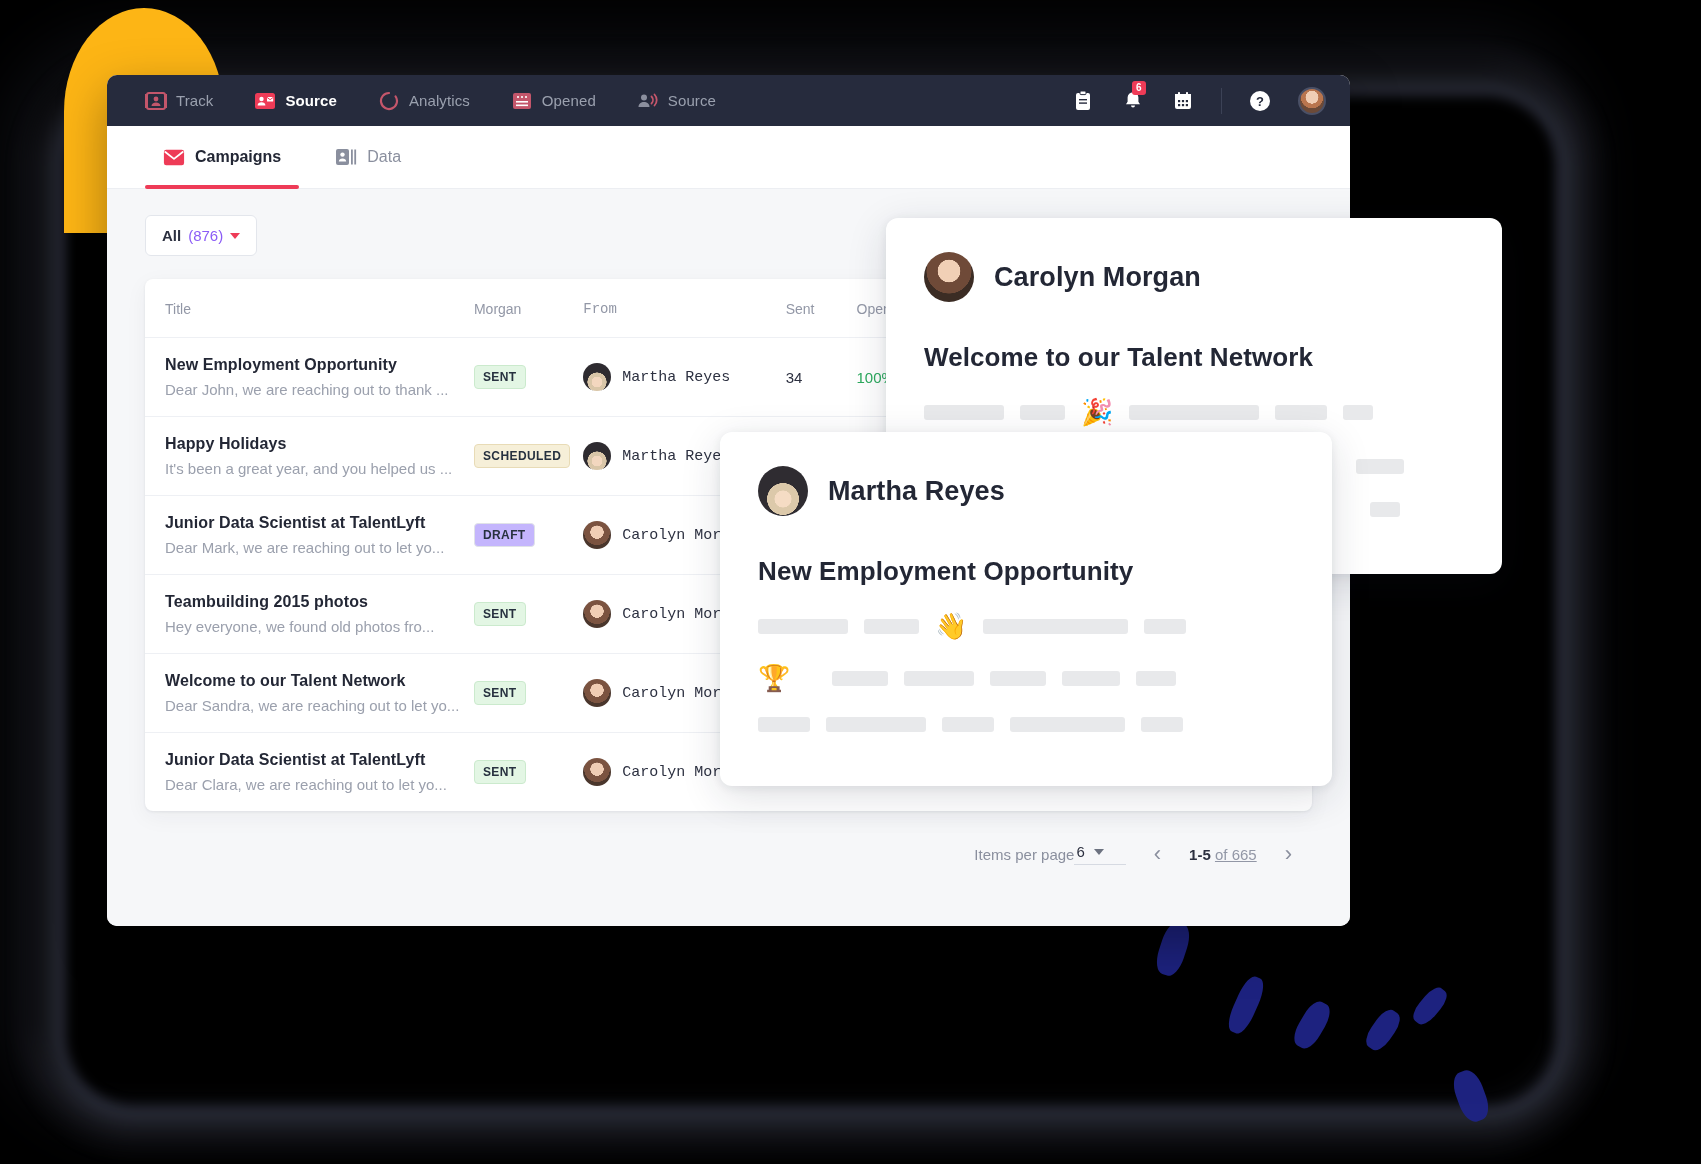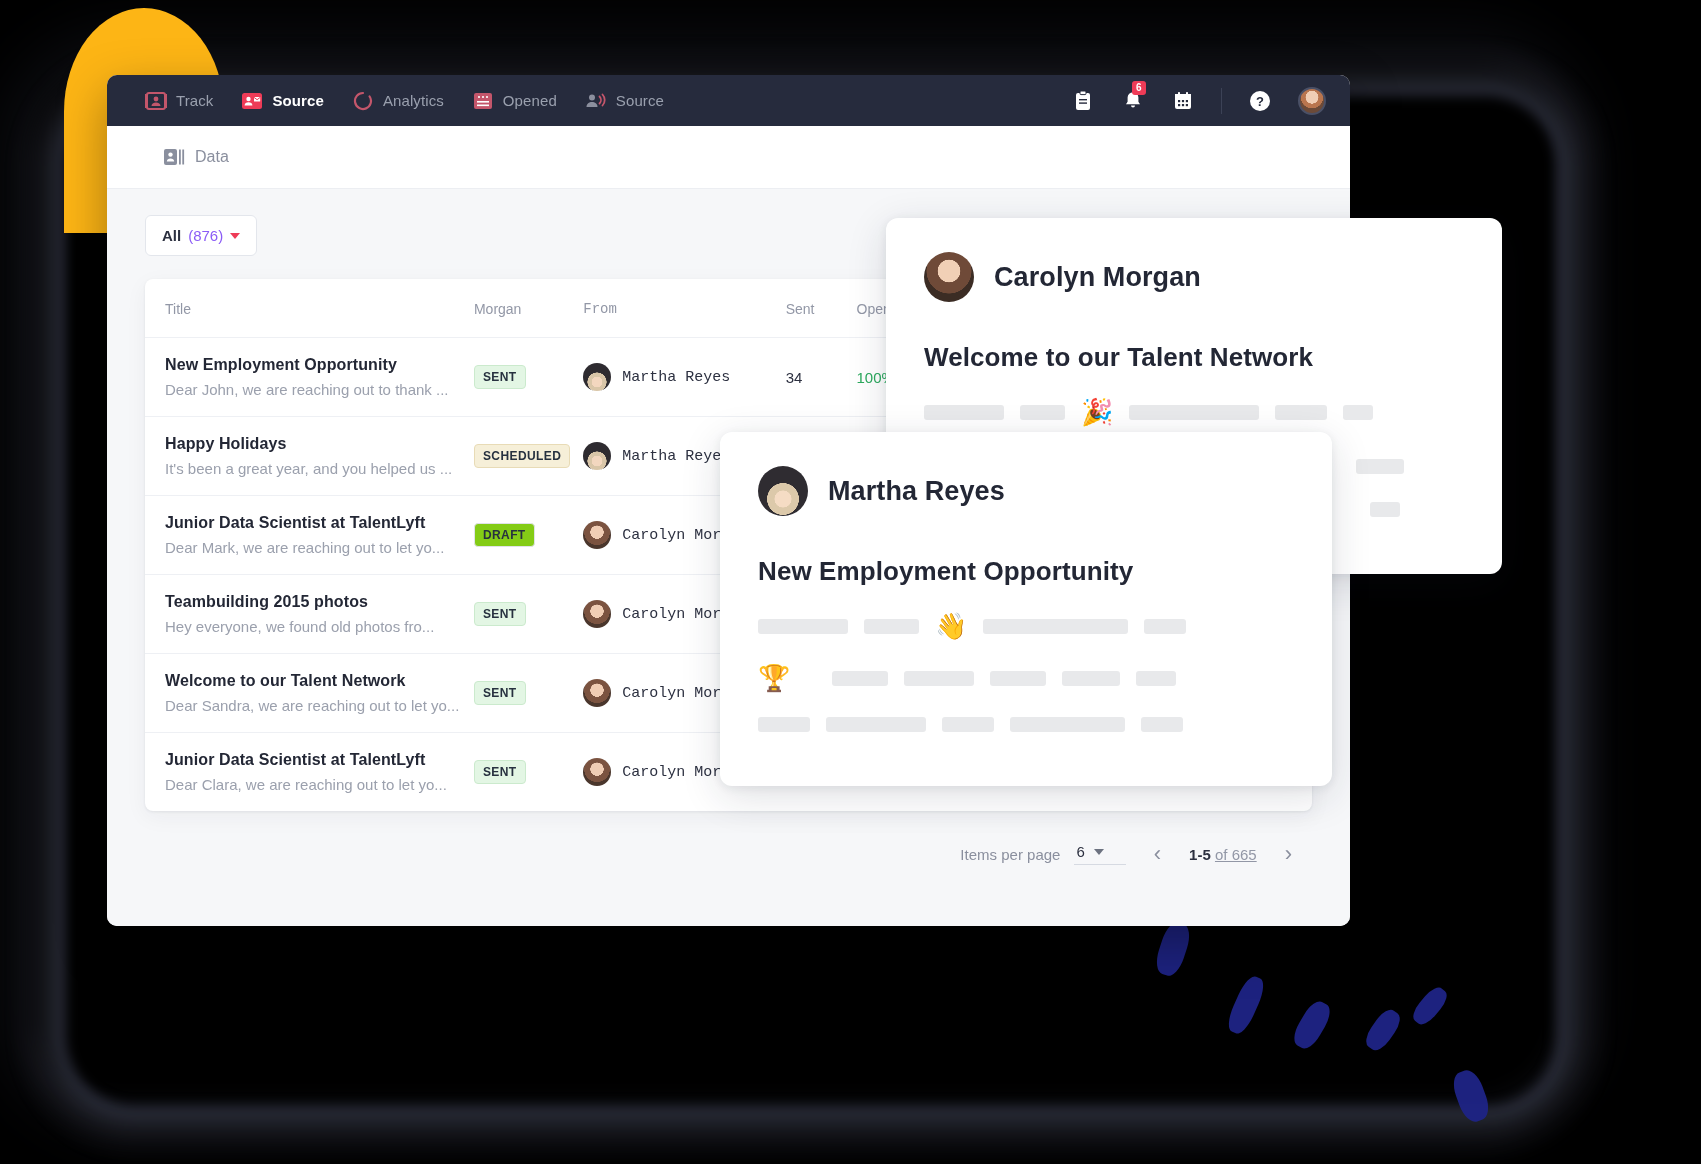--- a/index.html
+++ b/index.html
@@ -76,21 +76,21 @@
   }
 
   
   .navbar {
     height: 51px;
     background: #262B3D;
     display: flex;
     align-items: center;
     padding: 0 24px 0 38px;
   }
-  .nav-left { display: flex; align-items: center; gap: 28px; }
+  .nav-left { display: flex; align-items: center; gap: 41px; }
   .nav-item {
     display: flex; align-items: center; gap: 9px;
     color: #9AA0AE; font-size: 15px; letter-spacing: .1px;
     cursor: pointer; white-space: nowrap;
   }
   .nav-item.active { color: #ffffff; font-weight: bold; }
   .nav-icon { width: 22px; height: 20px; display: flex; align-items: center; justify-content: center; }
   .nav-spacer { flex: 1; }
   .nav-right { display: flex; align-items: center; gap: 26px; }
   .nav-ic-btn { position: relative; width: 24px; height: 24px; cursor: pointer;
@@ -169,37 +169,37 @@
 
   .t-main { color: #232735; font-size: 16px; font-weight: bold; letter-spacing: .1px; }
   .t-sub  { color: #9BA0AD; font-size: 15px; margin-top: 7px; }
 
   .pill {
     display: inline-block; font-size: 12px; font-weight: bold; letter-spacing: .4px;
     padding: 4px 8px; border-radius: 4px;
   }
   .pill.sent      { background: #E3F6E4; color: #27313F; border: 1px solid #CBEACD; }
   .pill.scheduled { background: #F6EFD8; color: #27313F; border: 1px solid #E8DBB6; }
-  .pill.draft     { background: #84cc16; color: #27313F; border: 1px solid #E0E2E8; }
+  .pill.draft     { background: #c4b5fd; color: #27313F; border: 1px solid #E0E2E8; }
 
   .from-cell { display: flex; align-items: center; gap: 11px; }
   .ava { width: 28px; height: 28px; border-radius: 50%; flex: none; overflow: hidden; }
   .ava.martha  { background: radial-gradient(circle at 50% 68%, #f3d7bf 0 22%, #d9c6a8 23% 40%, #2e2b30 41% 100%); }
   .ava.carolyn { background: radial-gradient(circle at 50% 40%, #f0cdb4 0 30%, #7b5340 31% 58%, #4a362c 59% 100%); }
   .from-name { color: #2C3040; font-size: 15px; white-space: nowrap; }
 
   .num { color: #2C3040; font-size: 15px; }
   .pct-green { color: #2BA95D; font-size: 15px; }
   .pct-red   { color: #EE3B57; font-size: 15px; }
 
   .pager {
     display: flex; align-items: center; justify-content: flex-end;
     gap: 22px; padding: 32px 14px 0 0; color: #8A8F9E; font-size: 15px;
   }
-  .ipp { display: flex; align-items: center; gap: 14px; }
+  .ipp { display: flex; align-items: center; gap: 0; }
   .ipp-val {
     display: flex; align-items: center; gap: 9px;
     color: #2C3040; border-bottom: 1px solid #D6DAE2; padding: 0 22px 4px 2px; cursor: pointer;
   }
   .caret-g { width: 0; height: 0; border-left: 5px solid transparent;
              border-right: 5px solid transparent; border-top: 6px solid #6C7280; }
   .arrow { font-size: 22px; color: #8A8F9E; cursor: pointer; padding: 0 6px; line-height: 1; }
   .range { color: #2C3040; }
   .range .of { color: #9297A6; text-decoration: underline; }
 
@@ -349,20 +349,29 @@
           <svg width="24" height="24" viewBox="0 0 24 24">
               <circle cx="12" cy="12" r="10" fill="#fff"></circle>
               <text x="12" y="17" text-anchor="middle" font-family="Liberation Sans, sans-serif" font-size="13" font-weight="bold" fill="#262B3D">?</text>
             </svg>
         </div>
         <div class="nav-avatar"></div>
       </div>
     </div>
 
     <div class="subtabs">
+      <div class="subtab active">
+        <span class="nav-icon">
+          <svg width="24" height="19" viewBox="0 0 24 19">
+              <rect x="1" y="1" width="22" height="17" rx="2.5" fill="#EE3B57"></rect>
+              <path d="M2.5 3.6L12 11l9.5-7.4" fill="none" stroke="#fff" stroke-width="2" stroke-linecap="round" stroke-linejoin="round"></path>
+            </svg>
+        </span>
+        <span>Campaigns</span>
+      </div>
       <div class="subtab">
         <span class="nav-icon">
           <svg width="22" height="18" viewBox="0 0 22 18">
               <rect x="1" y="1" width="13" height="16" rx="2" fill="#8A8F9E"></rect>
               <circle cx="7.5" cy="6.6" r="2.2" fill="#fff"></circle>
               <path d="M3.8 13.6c0-2.1 1.7-3.2 3.7-3.2s3.7 1.1 3.7 3.2z" fill="#fff"></path>
               <rect x="16" y="1.5" width="1.8" height="15" fill="#8A8F9E"></rect>
               <rect x="19.3" y="1.5" width="1.8" height="15" fill="#8A8F9E"></rect>
             </svg>
         </span>

